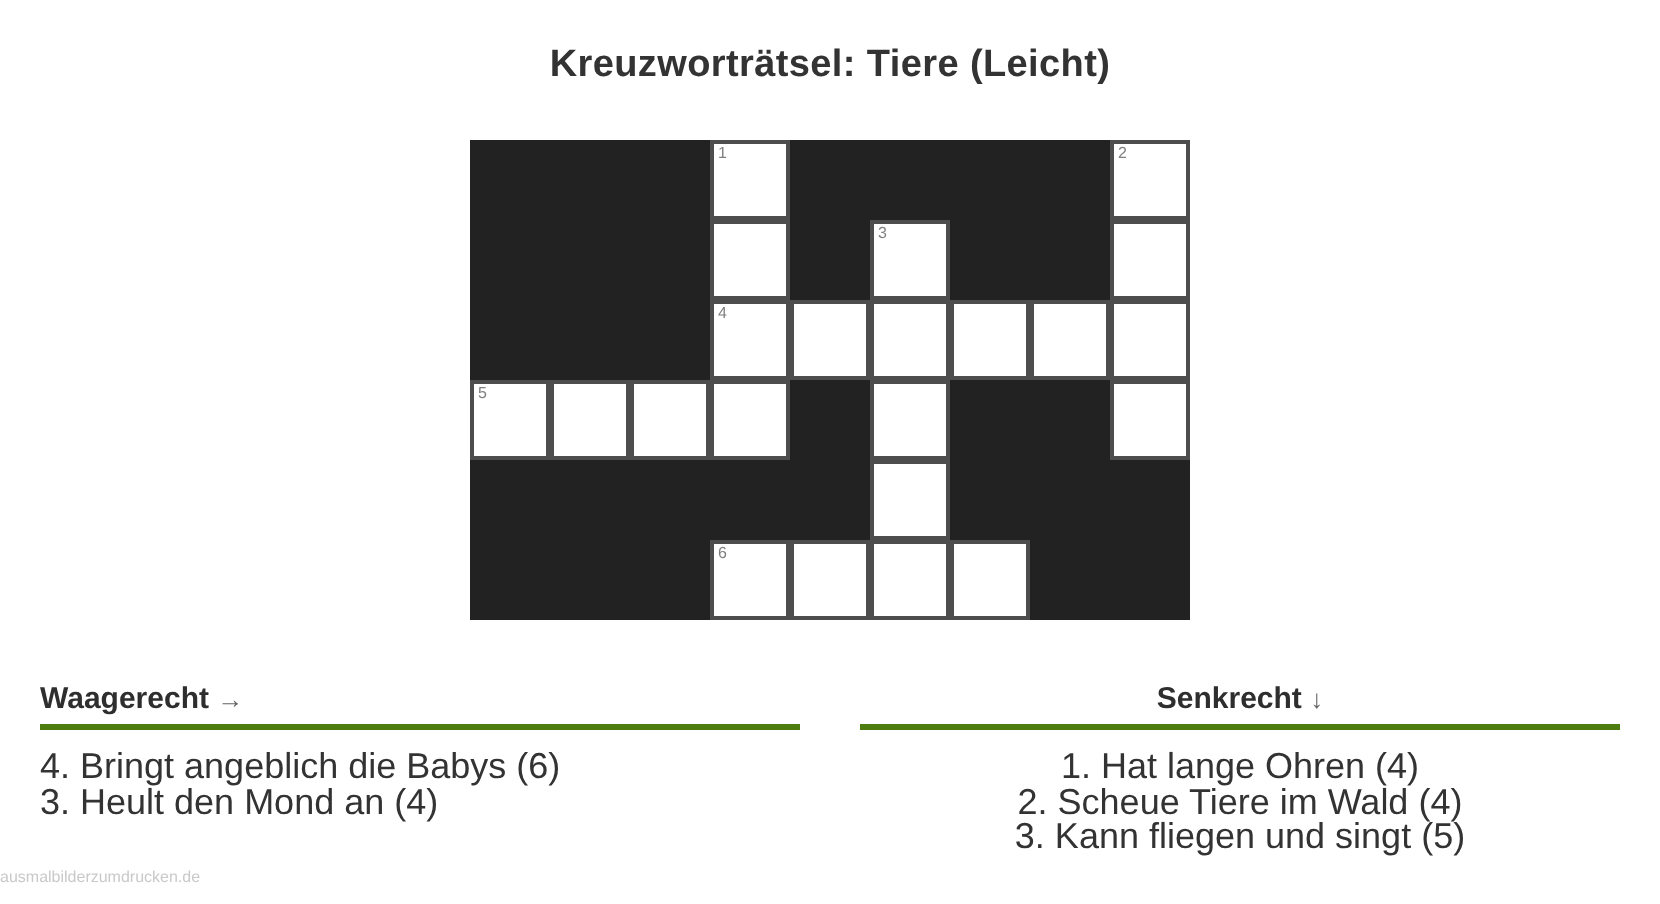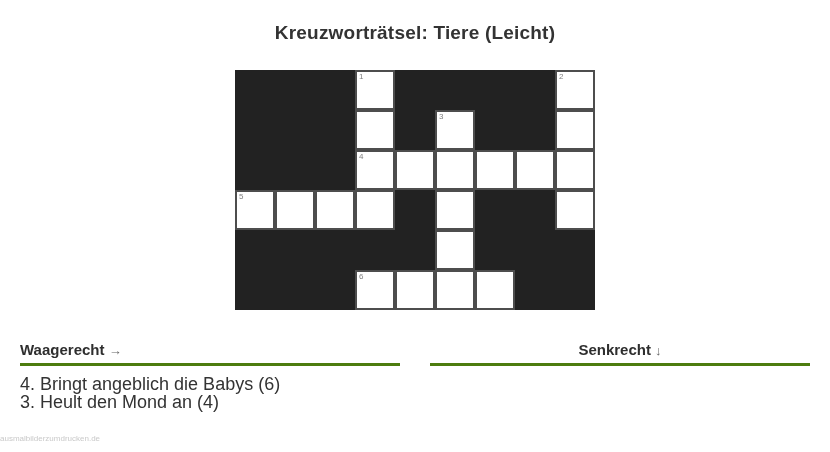--- a/index.html
+++ b/index.html
@@ -183,17 +183,22 @@
       <li>4. Bringt angeblich die Babys (6)</li>
       <li>3. Heult den Mond an (4)</li>
     </ul>
   </div>
 
   <div class="clues clues-down">
     <h2 class="clues-heading">
       <span>Senkrecht</span>
       <span class="arrow">↓</span>
     </h2>
+    <ul class="clue-list">
+      <li>1. Hat lange Ohren (4)</li>
+      <li>2. Scheue Tiere im Wald (4)</li>
+      <li>3. Kann fliegen und singt (5)</li>
+    </ul>
   </div>
 
   <div class="footer">ausmalbilderzumdrucken.de</div>
 
 </div>
 
 </body></html>

